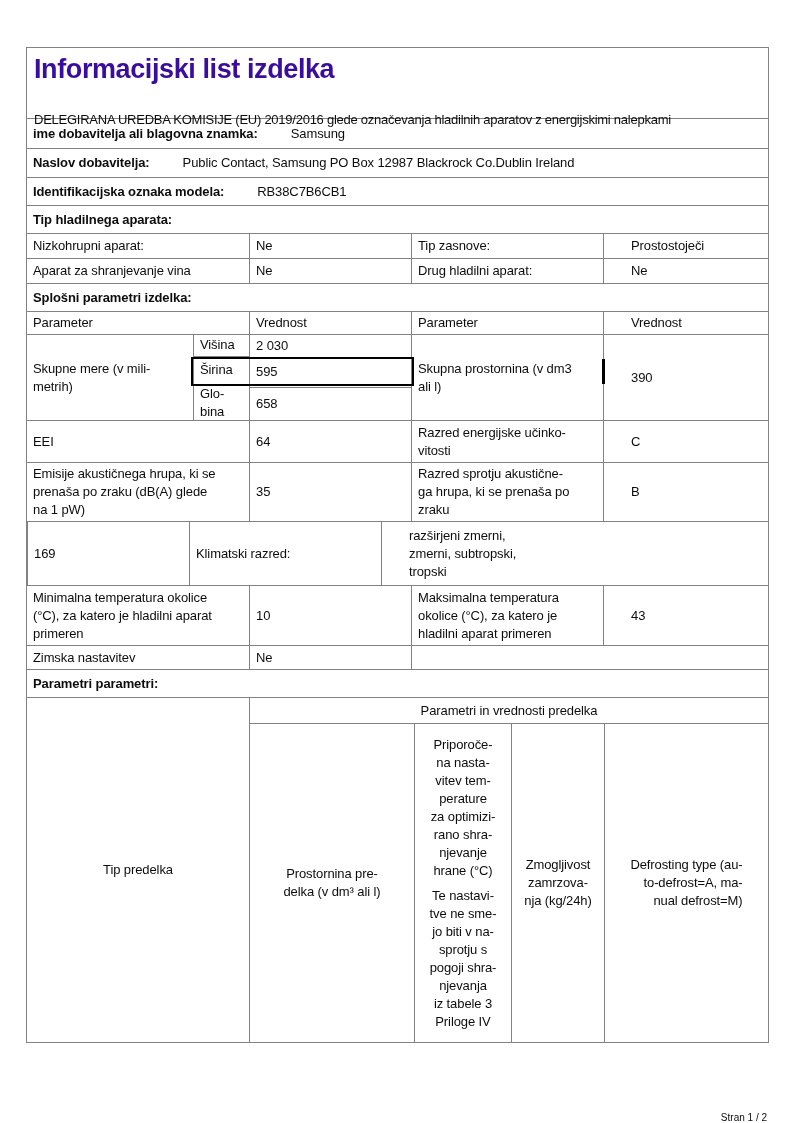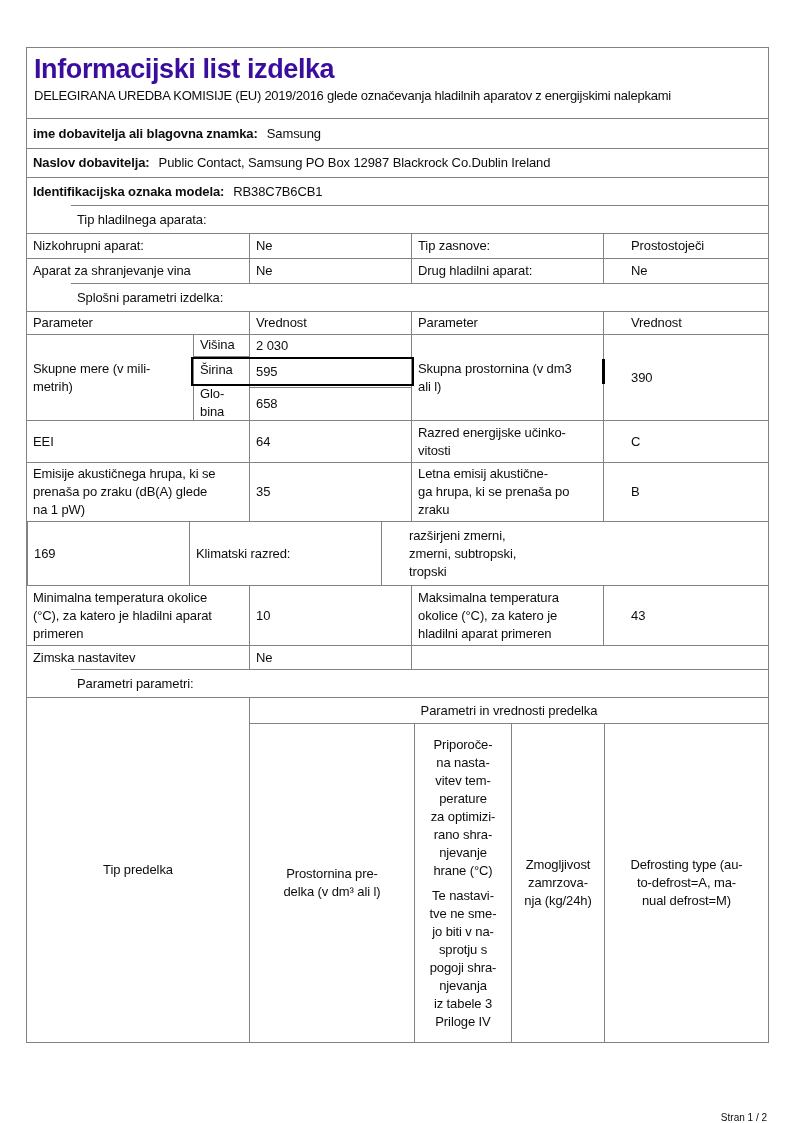--- a/index.html
+++ b/index.html
@@ -9,51 +9,51 @@
     width:794px; height:1123px; position:relative; background:#ffffff;
     font-family:"Liberation Sans", sans-serif; color:#0d0d0d;
     font-size:13px; line-height:18px; letter-spacing:-0.1px;
   }
   .doc{
     position:absolute; left:26px; top:47px; width:743px;
     border:1px solid var(--line); background:#fff;
   }
   .row{ border-top:1px solid var(--line); display:flex; align-items:stretch; }
   .row.first{ border-top:none; }
-  .cell{ padding:2px 6px; display:flex; align-items:center; }
+  .cell{ padding:2px 6px; display:flex; align-items:center;gap:24px; }
   .bl{ border-left:1px solid var(--line); }
   .pre{ white-space:pre-line; }
   .b{ font-weight:bold; }
   .val{ margin-left:9px; }
   
   .w1{ width:222px; } .w2{ width:162px; } .w3{ width:192px; } .w4{ flex:1;padding-left:27px; }
   
   .h70{ height:70px; } .h30{ height:30px;align-items:center; } .h29{ height:29px; } .h28{ height:28px; }
   .h25{ height:25px; } .h23{ height:23px; } .h42{ height:42px; } .h59{ height:59px; }
   .h64{ height:64px; } .h60{ height:60px; } .h24{ height:24px; } .h86{ height:86px; }
   
   .titleblock{ flex-direction:column; align-items:flex-start; justify-content:flex-start; padding:5px 0 0 7px; }
   .title{ color:var(--accent); font-size:27px; line-height:32px; font-weight:bold; letter-spacing:-0.4px; }
   .subtitle{ font-size:13px; white-space:nowrap; letter-spacing:-0.25px; margin-top:2px; }
-  .headrow{ font-weight:normal; padding-left:6px; display:flex; align-items:center;margin-left:44px; }
+  .headrow{ font-weight:bold; padding-left:6px; display:flex; align-items:center; }
   
   .dimlabel{ width:166px; }
   .subcol{ width:56px; display:flex; flex-direction:column; border-left:1px solid var(--line); }
   .subcol2{ width:162px; display:flex; flex-direction:column; border-left:1px solid var(--line); }
   .sub{ border-top:1px solid var(--line); padding:1px 6px; display:flex; align-items:center; }
   .sub.first{ border-top:none; }
   .sh24{ height:24px; } .sh25{ height:32px; } .sh36{ height:36px; }
   
   .bottomblock{ display:flex; align-items:stretch; height:345px; }
   .bcol1{ width:222px; display:flex; align-items:center; justify-content:center; text-align:center; }
   .bright{ flex:1; display:flex; flex-direction:column; border-left:1px solid var(--line); }
   .btitle{ height:25px; display:flex; align-items:center; justify-content:center; text-align:center; }
   .bcells{ flex:1; display:flex; border-top:1px solid var(--line); }
   .bcell{ display:flex; flex-direction:column; align-items:center; justify-content:center; text-align:center; padding:4px 6px; }
-  .bw1{ width:164px; } .bw2{ width:97px; } .bw3{ width:93px; } .bw4{ flex:1; }
+  .bw1{ width:164px; } .bw2{ width:97px; } .bw3{ width:93px; } .bw4{ flex:1;text-align:right; }
   .bcell .p2{ margin-top:7px; }
   
   .focus-rect{ position:absolute; left:164px; top:309px; width:223px; height:29px; border:2px solid #000; pointer-events:none; }
   .focus-bar{ position:absolute; left:575px; top:311px; width:3px; height:25px; background:#000; pointer-events:none; }
   .footer{ position:absolute; left:26px; top:1109px; width:741px; text-align:right; font-size:10px; letter-spacing:0; }
 </style>
 </head>
 <body>
 
 <div class="doc">
@@ -133,21 +133,21 @@
     <div class="cell w3 bl pre">Razred energijske učinko-
 vitosti</div>
     <div class="cell w4 bl">C</div>
   </div>
 
   <div class="row h59">
     <div class="cell w1 pre">Emisije akustičnega hrupa, ki se
 prenaša po zraku (dB(A) glede
 na 1 pW)</div>
     <div class="cell w2 bl">35</div>
-    <div class="cell w3 bl pre">Letna emisij akustične-
+    <div class="cell w3 bl pre">Razred sprotju akustične-
 ga hrupa, ki se prenaša po
 zraku</div>
     <div class="cell w4 bl">B</div>
   </div>
 
   <div class="row h64">
     <div class="cell w2 bl">169</div>
     <div class="cell w3 bl pre">Klimatski razred:</div>
     <div class="cell w4 bl pre">razširjeni zmerni,
 zmerni, subtropski,

